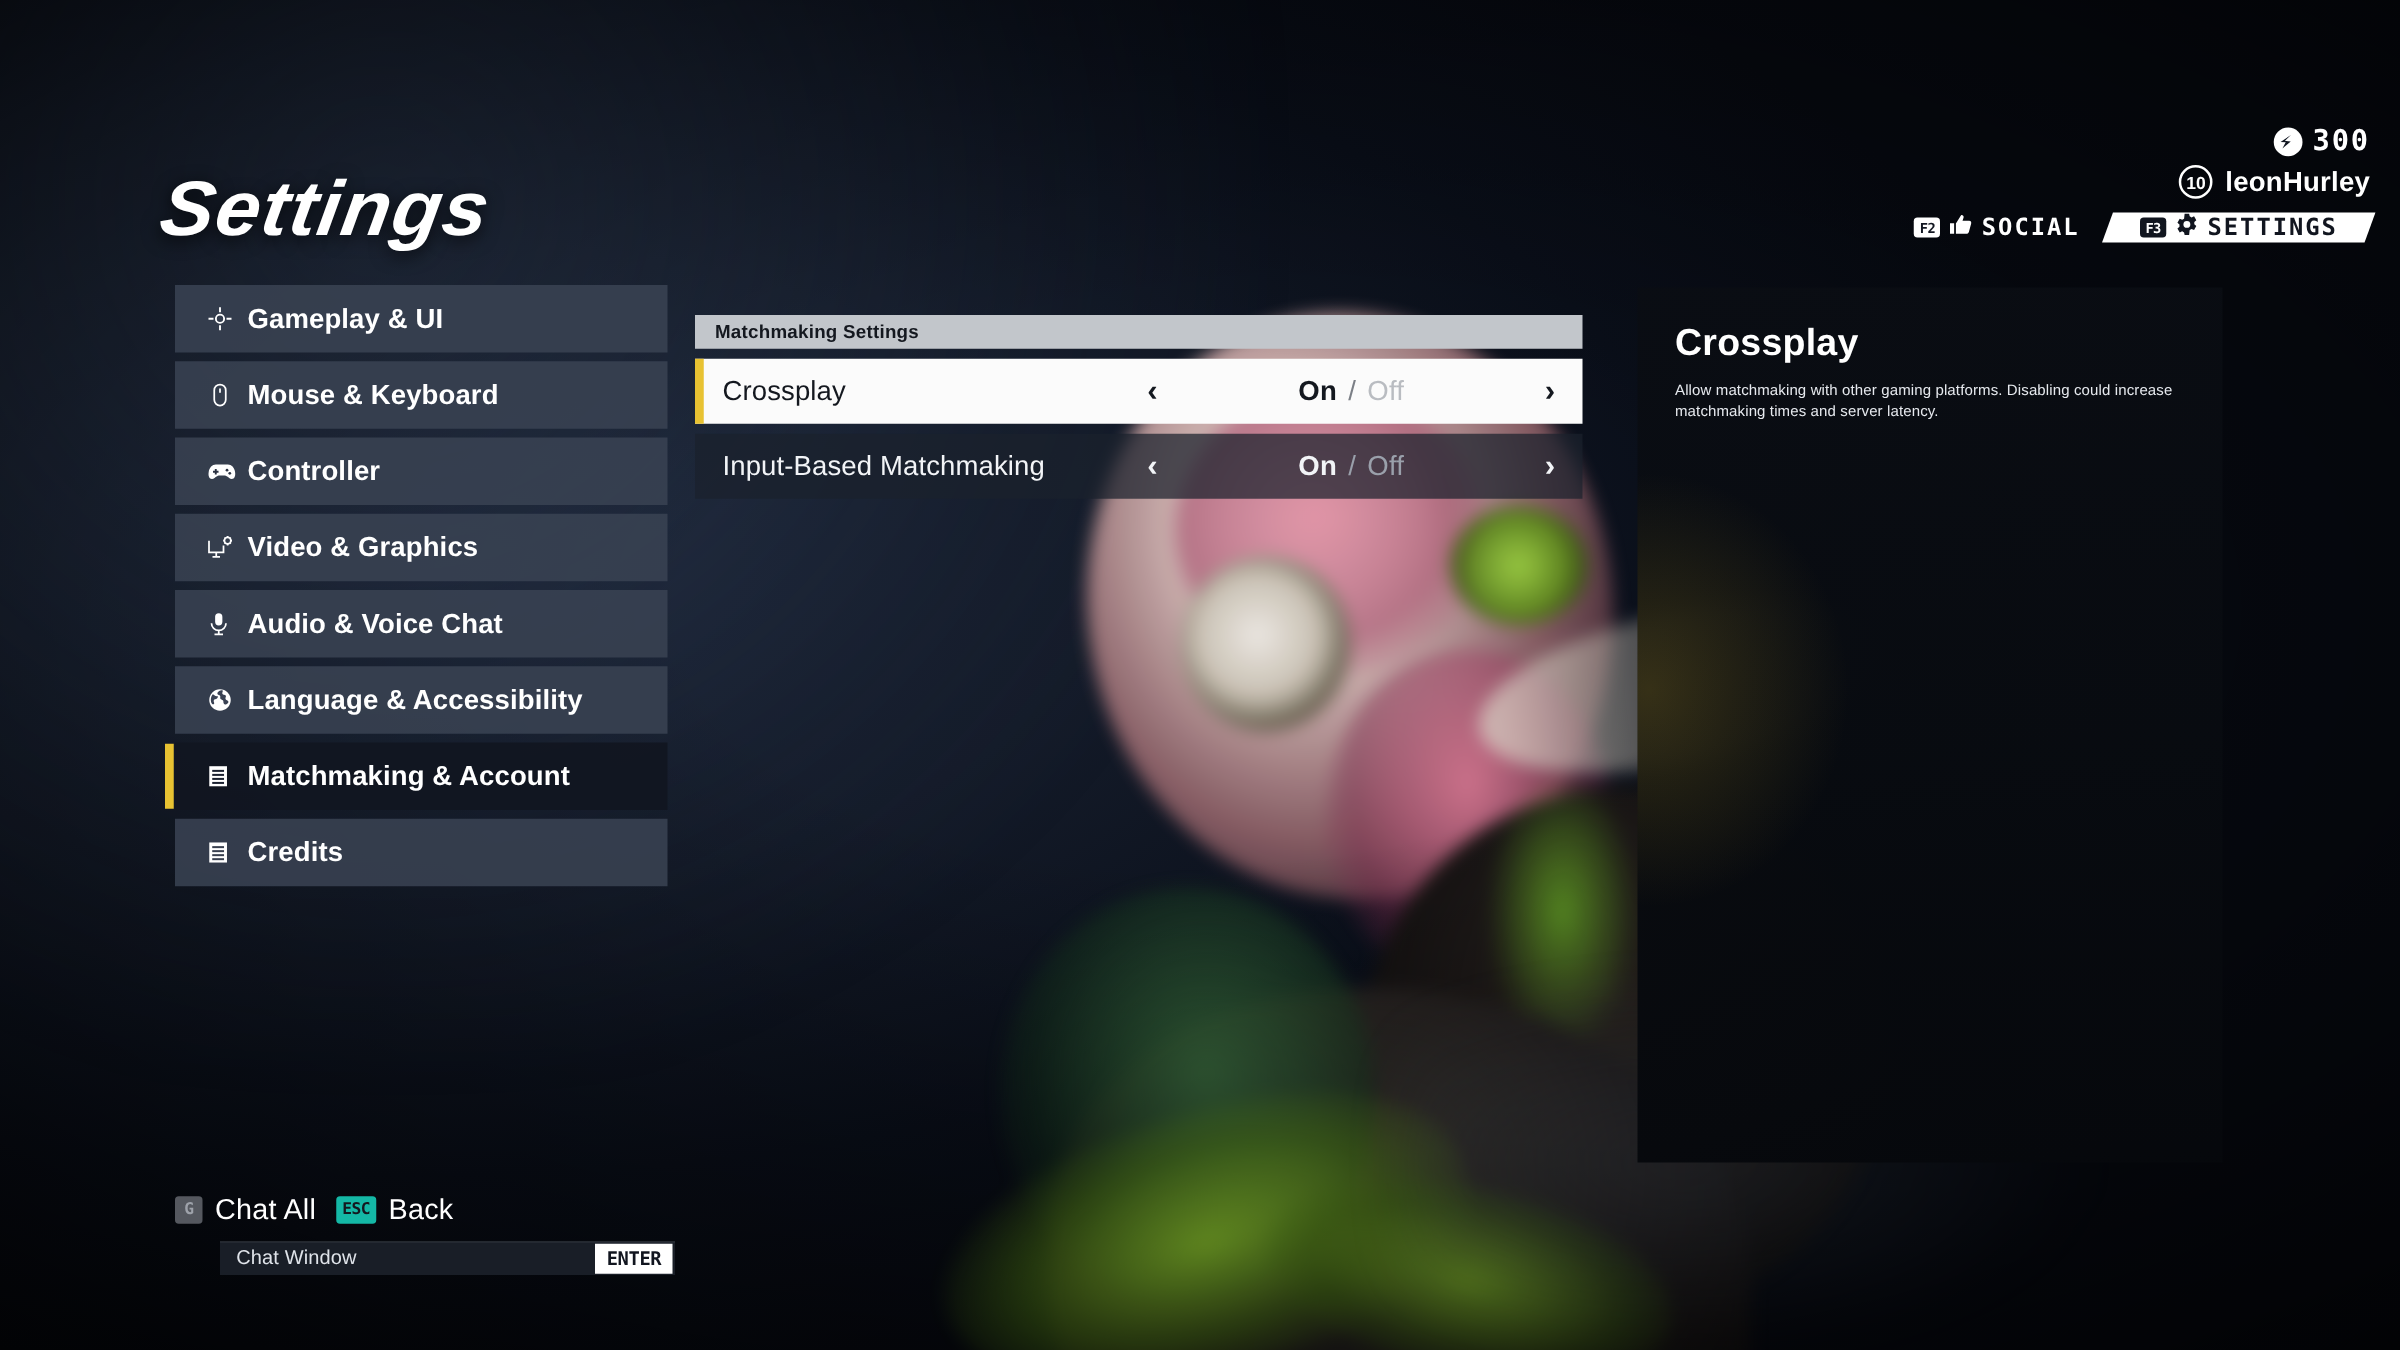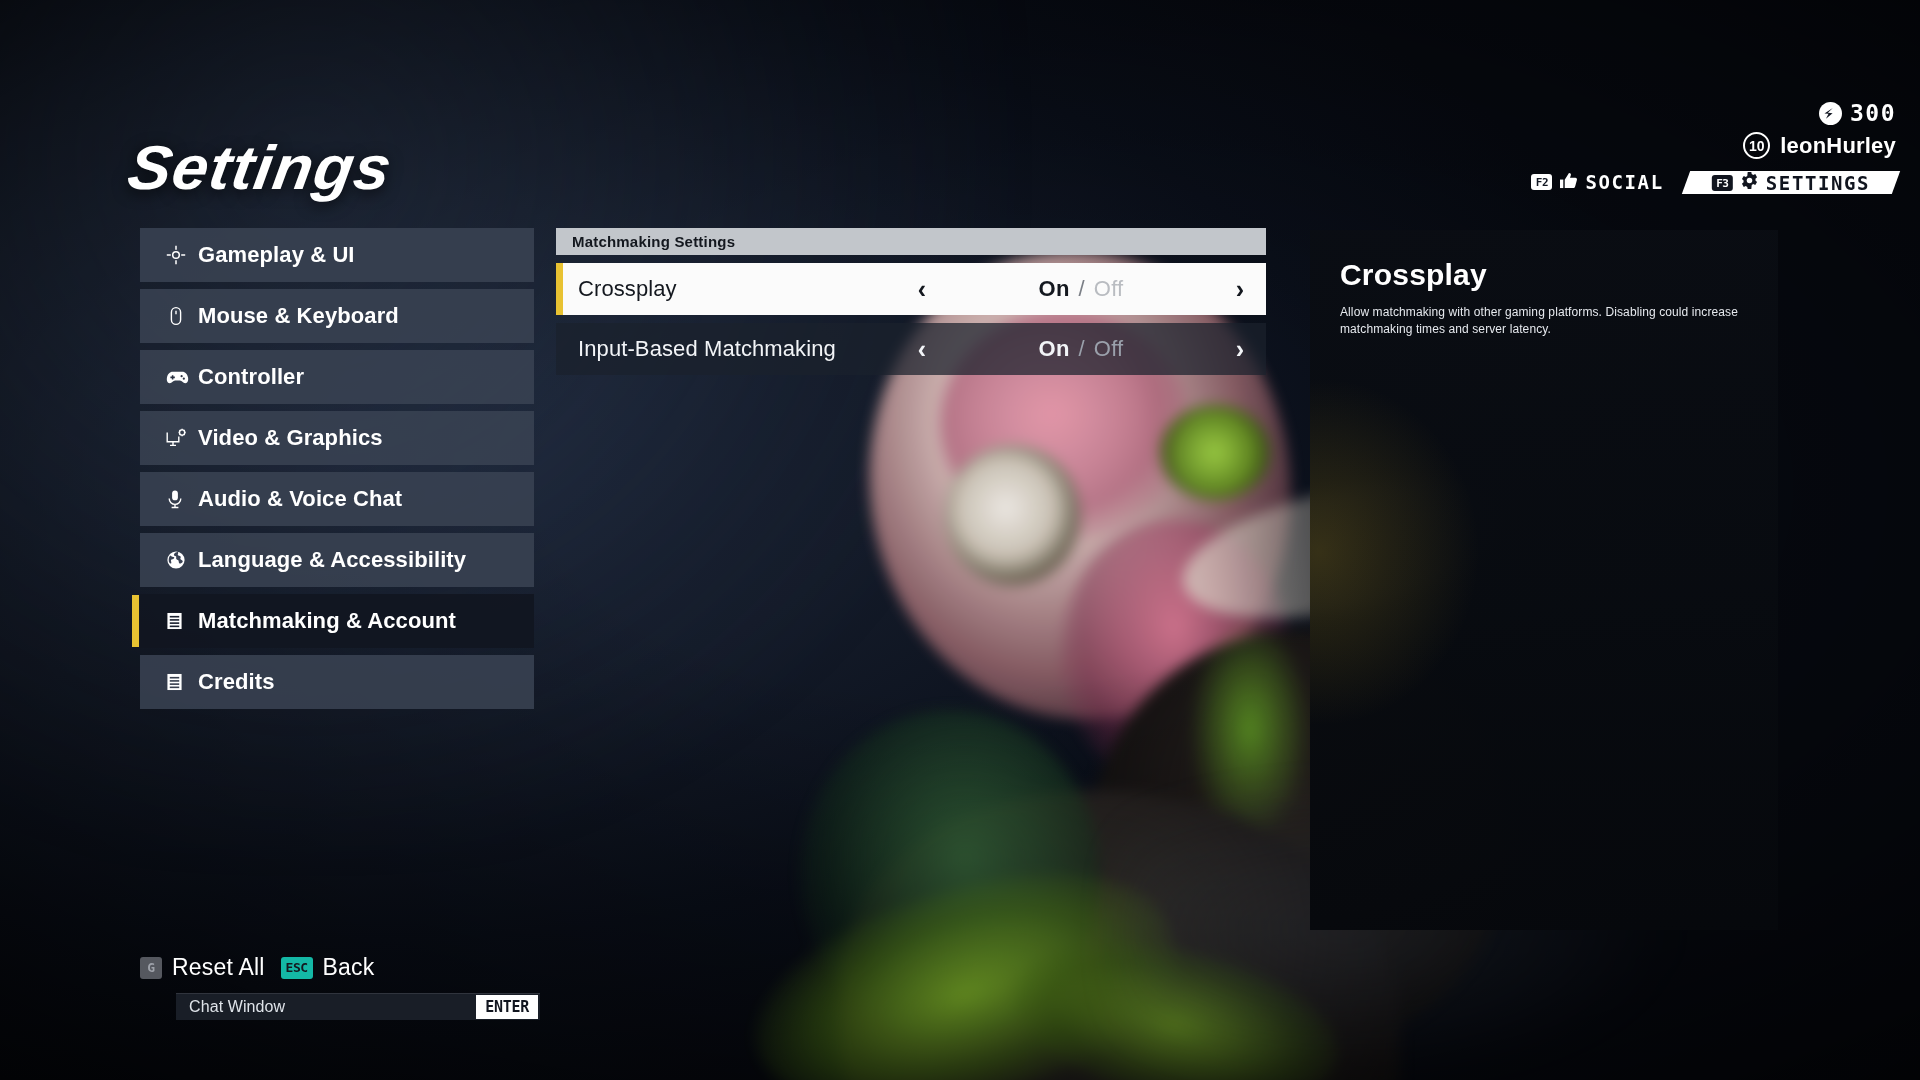--- a/index.html
+++ b/index.html
@@ -128,21 +128,21 @@
   .side-item.selected::before {
     content:""; position:absolute; left:-8px; top:1px; bottom:1px; width:7px;
     background:#e8c232;
   }
 
   
   #panel { position:absolute; left:556px; top:228px; width:710px; }
   #panel-header {
     height:27px; background:#c2c6cb; color:#14181f;
     display:flex; align-items:center; padding-left:16px;
-    font-size:15px; font-weight:bold; letter-spacing:.2px;
+    font-size:15px; font-weight:bold; letter-spacing:.2px;margin-top:24px;
   }
   .opt-row {
     position:relative; height:52px; margin-top:8px;
     display:flex; align-items:center;
   }
   .opt-row.selected { background:#fbfbfb; color:#14181f; }
   .opt-row.selected::before {
     content:""; position:absolute; left:0; top:0; bottom:0; width:7px; background:#e8c232;
   }
   .opt-row.idle { background:rgba(27,33,44,.72); color:#f2f4f7; }
@@ -384,21 +384,21 @@
 
 <div id="desc">
   <div id="desc-title">Crossplay</div>
   <div id="desc-body">Allow matchmaking with other gaming platforms. Disabling could increase matchmaking times and server latency.</div>
 </div>
 
 <div id="footer">
   <div id="footer-actions">
     <div class="fa">
       <span class="key key-dim">G</span>
-      <span class="fa-label">Reset All</span>
+      <span class="fa-label">Chat All</span>
     </div>
     <div class="fa">
       <span class="key key-light">ESC</span>
       <span class="fa-label">Back</span>
     </div>
   </div>
   <div id="chat-bar">
     <span id="chat-placeholder">Chat Window</span>
     <span id="chat-enter">ENTER</span>
   </div>

